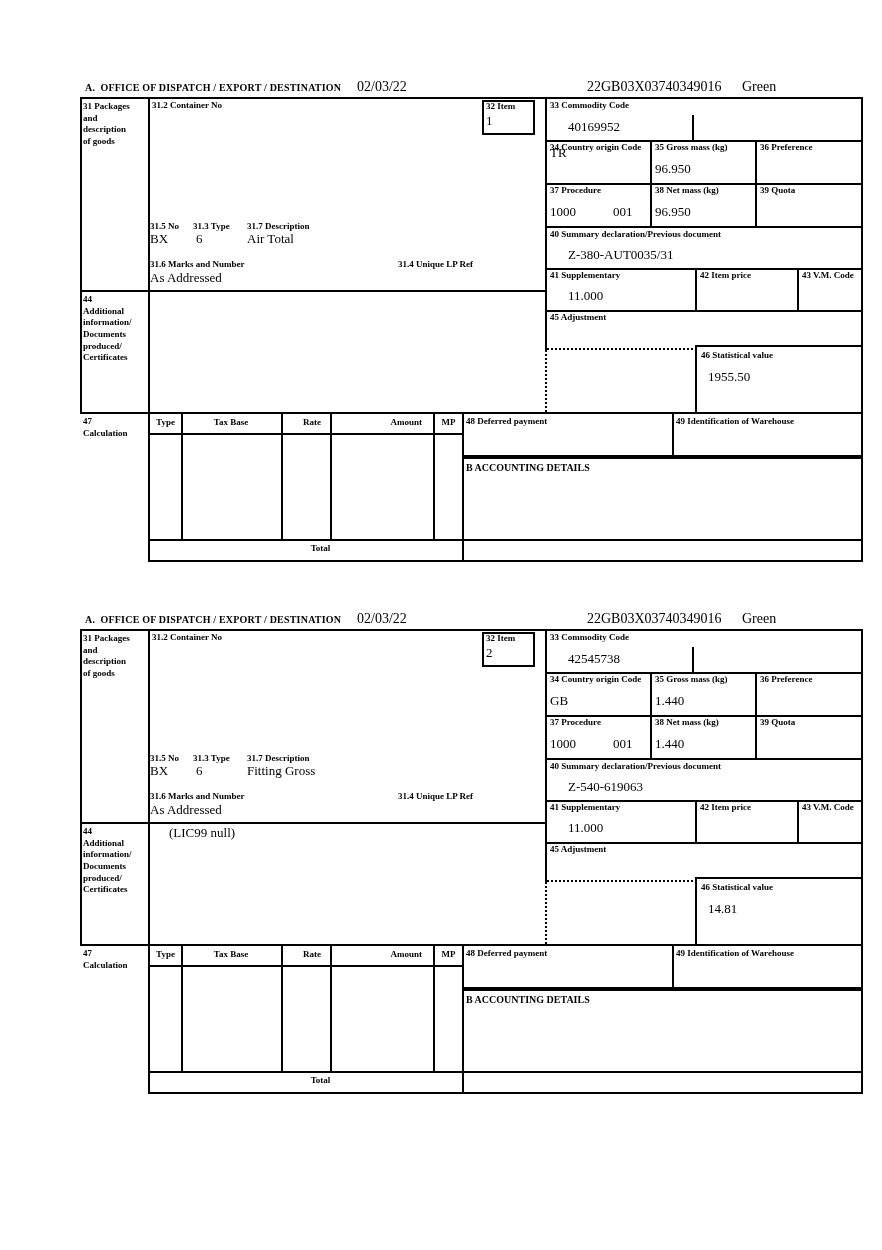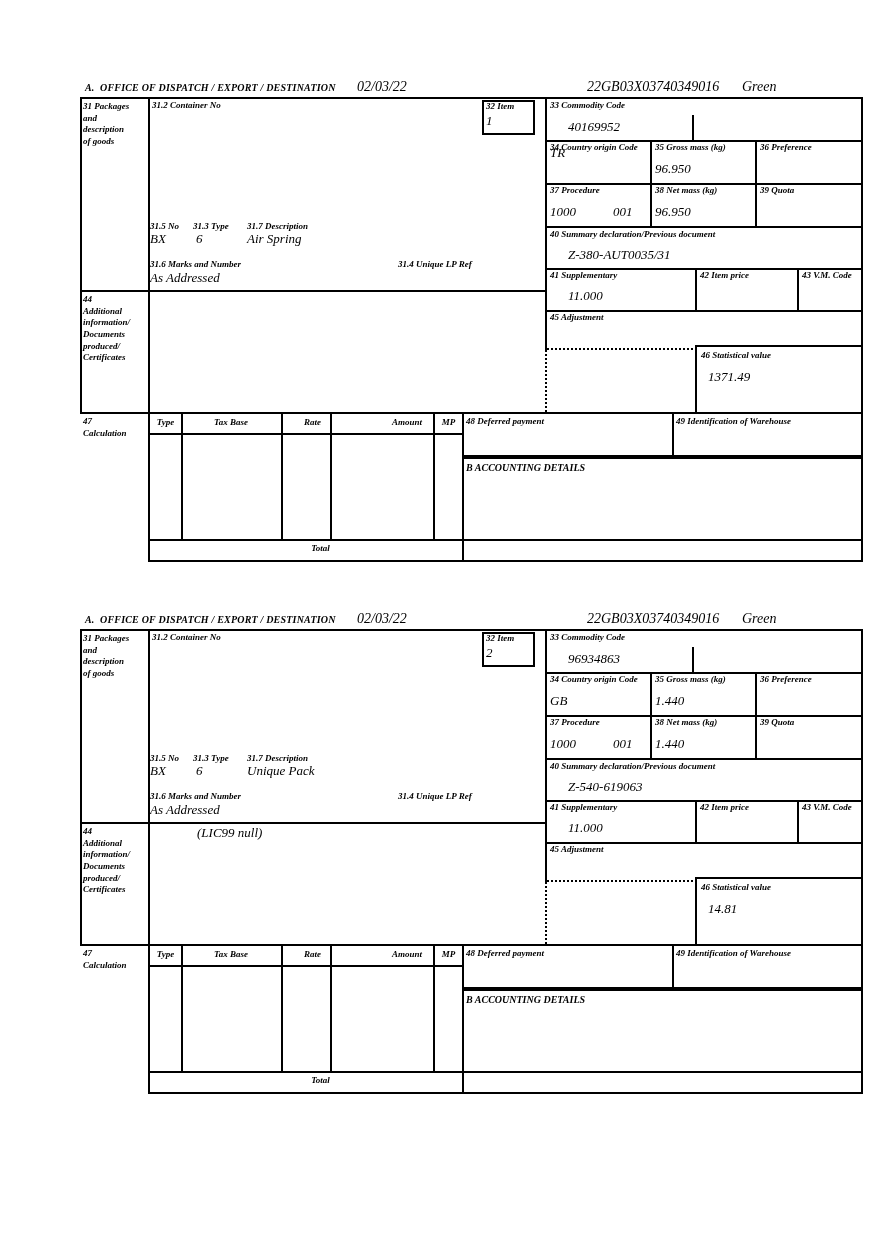--- a/index.html
+++ b/index.html
@@ -1,18 +1,18 @@
 <!DOCTYPE html>
 <html><head>
 <meta charset="utf-8">
 <style>
   html,body { margin:0; padding:0; background:#fff; }
   .page { position:relative; width:882px; height:1250px; background:#ffffff;
           font-family:"Liberation Serif", serif; color:#000; overflow:hidden; }
-  .sec { position:absolute; left:80px; width:783px; height:532px;font-style:italic; }
+  .sec { position:absolute; left:80px; width:783px; height:532px; }
   .box { position:absolute; border:2px solid #000; box-sizing:border-box; }
   .hl  { position:absolute; height:2px; background:#000; }
   .vl  { position:absolute; width:2px; background:#000; }
   .vld { position:absolute; width:0; border-left:2px dotted #000; }
   .hld { position:absolute; height:0; border-top:2px dotted #000; }
   .lbl { position:absolute; font-weight:bold; font-size:9px; line-height:1.3; white-space:pre-line; }
   .val { position:absolute; font-size:13px; line-height:1.1; white-space:pre; }
   .th  { position:absolute; font-weight:bold; font-size:9px; top:339px; box-sizing:border-box; }
   .hdr-sm  { position:absolute; font-weight:bold; font-size:10px; letter-spacing:0.2px; white-space:pre; }
   .hdr-val { position:absolute; font-size:14px; white-space:pre; }
@@ -49,21 +49,21 @@
     <div class="lbl" style="left:72px; top:22px;">31.2 Container No</div>
     <div class="box" style="left:402px; top:22px; width:53px; height:35px;"></div>
     <div class="lbl" style="left:406px; top:23px;">32 Item</div>
     <div class="val" style="left:406px; top:36px;">1</div>
 
     <div class="lbl" style="left:70px; top:143px;">31.5 No</div>
     <div class="lbl" style="left:113px; top:143px;">31.3 Type</div>
     <div class="lbl" style="left:167px; top:143px;">31.7 Description</div>
     <div class="val" style="left:70px; top:154px;">BX</div>
     <div class="val" style="left:116px; top:154px;">6</div>
-    <div class="val" style="left:167px; top:154px;">Air Spring</div>
+    <div class="val" style="left:167px; top:154px;">Air Total</div>
 
     <div class="lbl" style="left:70px; top:181px;">31.6 Marks and Number</div>
     <div class="lbl" style="left:318px; top:181px;">31.4 Unique LP Ref</div>
     <div class="val" style="left:70px; top:193px;">As Addressed</div>
 
     <div class="val" style="left:70px; top:216px;"></div>
 
     <div class="lbl" style="left:470px; top:22px;">33 Commodity Code</div>
     <div class="val" style="left:488px; top:42px;">40169952</div>
     <div class="vl" style="left:612px; top:37px; height:25px;"></div>
@@ -96,21 +96,21 @@
     <div class="val" style="left:488px; top:211px;">11.000</div>
     <div class="lbl" style="left:620px; top:192px;">42 Item price</div>
     <div class="lbl" style="left:722px; top:192px;">43 V.M. Code</div>
     <div class="hl" style="left:465px; top:232px; width:318px;"></div>
 
     <div class="lbl" style="left:470px; top:234px;">45 Adjustment</div>
     <div class="hld" style="left:467px; top:270px; width:150px;"></div>
     <div class="hl" style="left:615px; top:267px; width:168px;"></div>
     <div class="vl" style="left:615px; top:267px; height:69px;"></div>
     <div class="lbl" style="left:621px; top:272px;">46 Statistical value</div>
-    <div class="val" style="left:628px; top:292px;">1371.49</div>
+    <div class="val" style="left:628px; top:292px;">1955.50</div>
 
     <div class="lbl" style="left:3px; top:338px;">47
 Calculation</div>
     <div class="box" style="left:68px; top:334px; width:316px; height:129px;"></div>
     <div class="hl" style="left:68px; top:355px; width:316px;"></div>
     <div class="vl" style="left:101px; top:334px; height:129px;"></div>
     <div class="vl" style="left:201px; top:334px; height:129px;"></div>
     <div class="vl" style="left:250px; top:334px; height:129px;"></div>
     <div class="vl" style="left:353px; top:334px; height:129px;"></div>
     <div class="th" style="left:68px; width:35px; text-align:center;">Type</div>
@@ -158,30 +158,30 @@
     <div class="lbl" style="left:72px; top:22px;">31.2 Container No</div>
     <div class="box" style="left:402px; top:22px; width:53px; height:35px;"></div>
     <div class="lbl" style="left:406px; top:23px;">32 Item</div>
     <div class="val" style="left:406px; top:36px;">2</div>
 
     <div class="lbl" style="left:70px; top:143px;">31.5 No</div>
     <div class="lbl" style="left:113px; top:143px;">31.3 Type</div>
     <div class="lbl" style="left:167px; top:143px;">31.7 Description</div>
     <div class="val" style="left:70px; top:154px;">BX</div>
     <div class="val" style="left:116px; top:154px;">6</div>
-    <div class="val" style="left:167px; top:154px;">Unique Pack</div>
+    <div class="val" style="left:167px; top:154px;">Fitting Gross</div>
 
     <div class="lbl" style="left:70px; top:181px;">31.6 Marks and Number</div>
     <div class="lbl" style="left:318px; top:181px;">31.4 Unique LP Ref</div>
     <div class="val" style="left:70px; top:193px;">As Addressed</div>
 
-    <div class="val" style="left:88px; top:216px;padding-left:29px;">(LIC99 null)</div>
+    <div class="val" style="left:60px; top:216px;padding-left:29px;">(LIC99 null)</div>
 
     <div class="lbl" style="left:470px; top:22px;">33 Commodity Code</div>
-    <div class="val" style="left:488px; top:42px;">96934863</div>
+    <div class="val" style="left:488px; top:42px;">42545738</div>
     <div class="vl" style="left:612px; top:37px; height:25px;"></div>
     <div class="hl" style="left:465px; top:62px; width:318px;"></div>
 
     <div class="vl" style="left:570px; top:62px; height:86px;"></div>
     <div class="vl" style="left:675px; top:62px; height:86px;"></div>
     <div class="lbl" style="left:470px; top:64px;">34 Country origin Code</div>
     <div class="val" style="left:470px; top:84px;">GB</div>
     <div class="lbl" style="left:575px; top:64px;">35 Gross mass (kg)</div>
     <div class="val" style="left:575px; top:84px;">1.440</div>
     <div class="lbl" style="left:680px; top:64px;">36 Preference</div>

